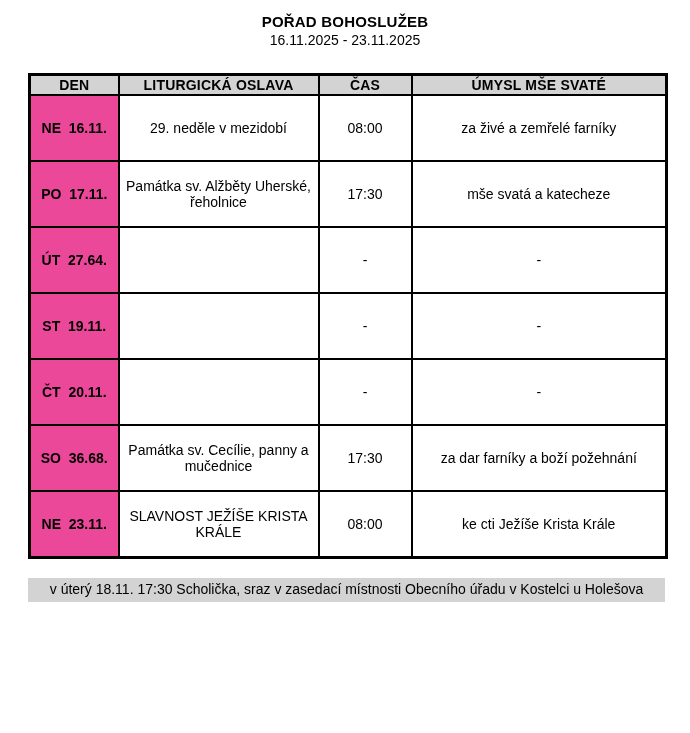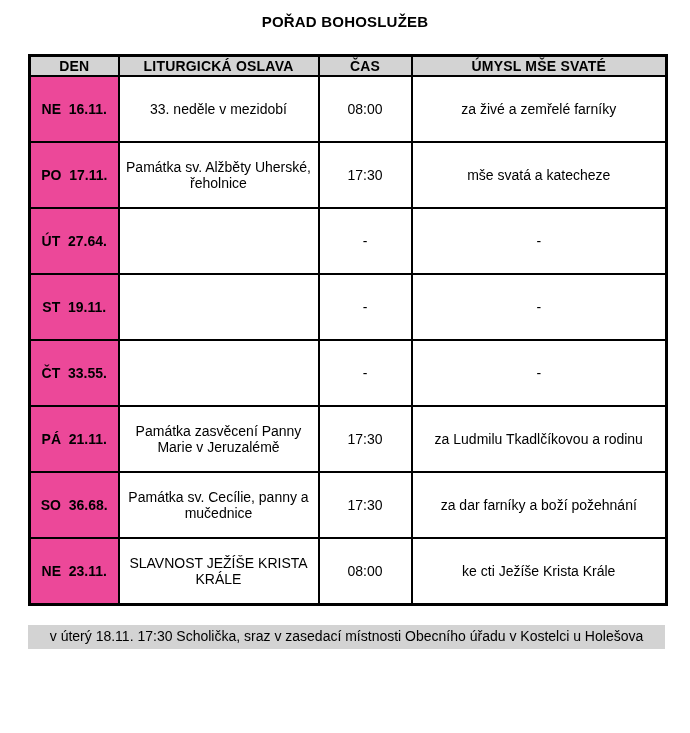--- a/index.html
+++ b/index.html
@@ -60,41 +60,42 @@
     text-align: center;
   }
 </style>
 </head>
 <body>
 
 <div class="page">
 
   <header class="titles">
     <div class="title">POŘAD BOHOSLUŽEB</div>
+    <div class="daterange">16.11.2025 - 23.11.2025</div>
   </header>
 
   <table class="schedule">
     <colgroup>
       <col style="width:89px">
       <col style="width:200px">
       <col style="width:93px">
       <col style="width:255px">
     </colgroup>
     <thead>
       <tr>
         <th>DEN</th>
         <th>LITURGICKÁ OSLAVA</th>
         <th>ČAS</th>
         <th>ÚMYSL MŠE SVATÉ</th>
       </tr>
     </thead>
     <tbody>
       <tr>
         <td class="day-cell">NE  16.11.</td>
-        <td>33. neděle v mezidobí</td>
+        <td>29. neděle v mezidobí</td>
         <td>08:00</td>
         <td>za živé a zemřelé farníky</td>
       </tr>
       <tr>
         <td class="day-cell">PO  17.11.</td>
         <td>Památka sv. Alžběty Uherské, řeholnice</td>
         <td>17:30</td>
         <td>mše svatá a katecheze</td>
       </tr>
       <tr>
@@ -103,30 +104,24 @@
         <td>-</td>
         <td>-</td>
       </tr>
       <tr>
         <td class="day-cell">ST  19.11.</td>
         <td></td>
         <td>-</td>
         <td>-</td>
       </tr>
       <tr class="break-row">
-        <td class="day-cell">ČT  33.55.</td>
+        <td class="day-cell">ČT  20.11.</td>
         <td></td>
         <td>-</td>
         <td>-</td>
-      </tr>
-      <tr>
-        <td class="day-cell">PÁ  21.11.</td>
-        <td>Památka zasvěcení Panny Marie v Jeruzalémě</td>
-        <td>17:30</td>
-        <td>za Ludmilu Tkadlčíkovou a rodinu</td>
       </tr>
       <tr>
         <td class="day-cell">SO  36.68.</td>
         <td>Památka sv. Cecílie, panny a mučednice</td>
         <td>17:30</td>
         <td>za dar farníky a boží požehnání</td>
       </tr>
       <tr>
         <td class="day-cell">NE  23.11.</td>
         <td>SLAVNOST JEŽÍŠE KRISTA KRÁLE</td>

